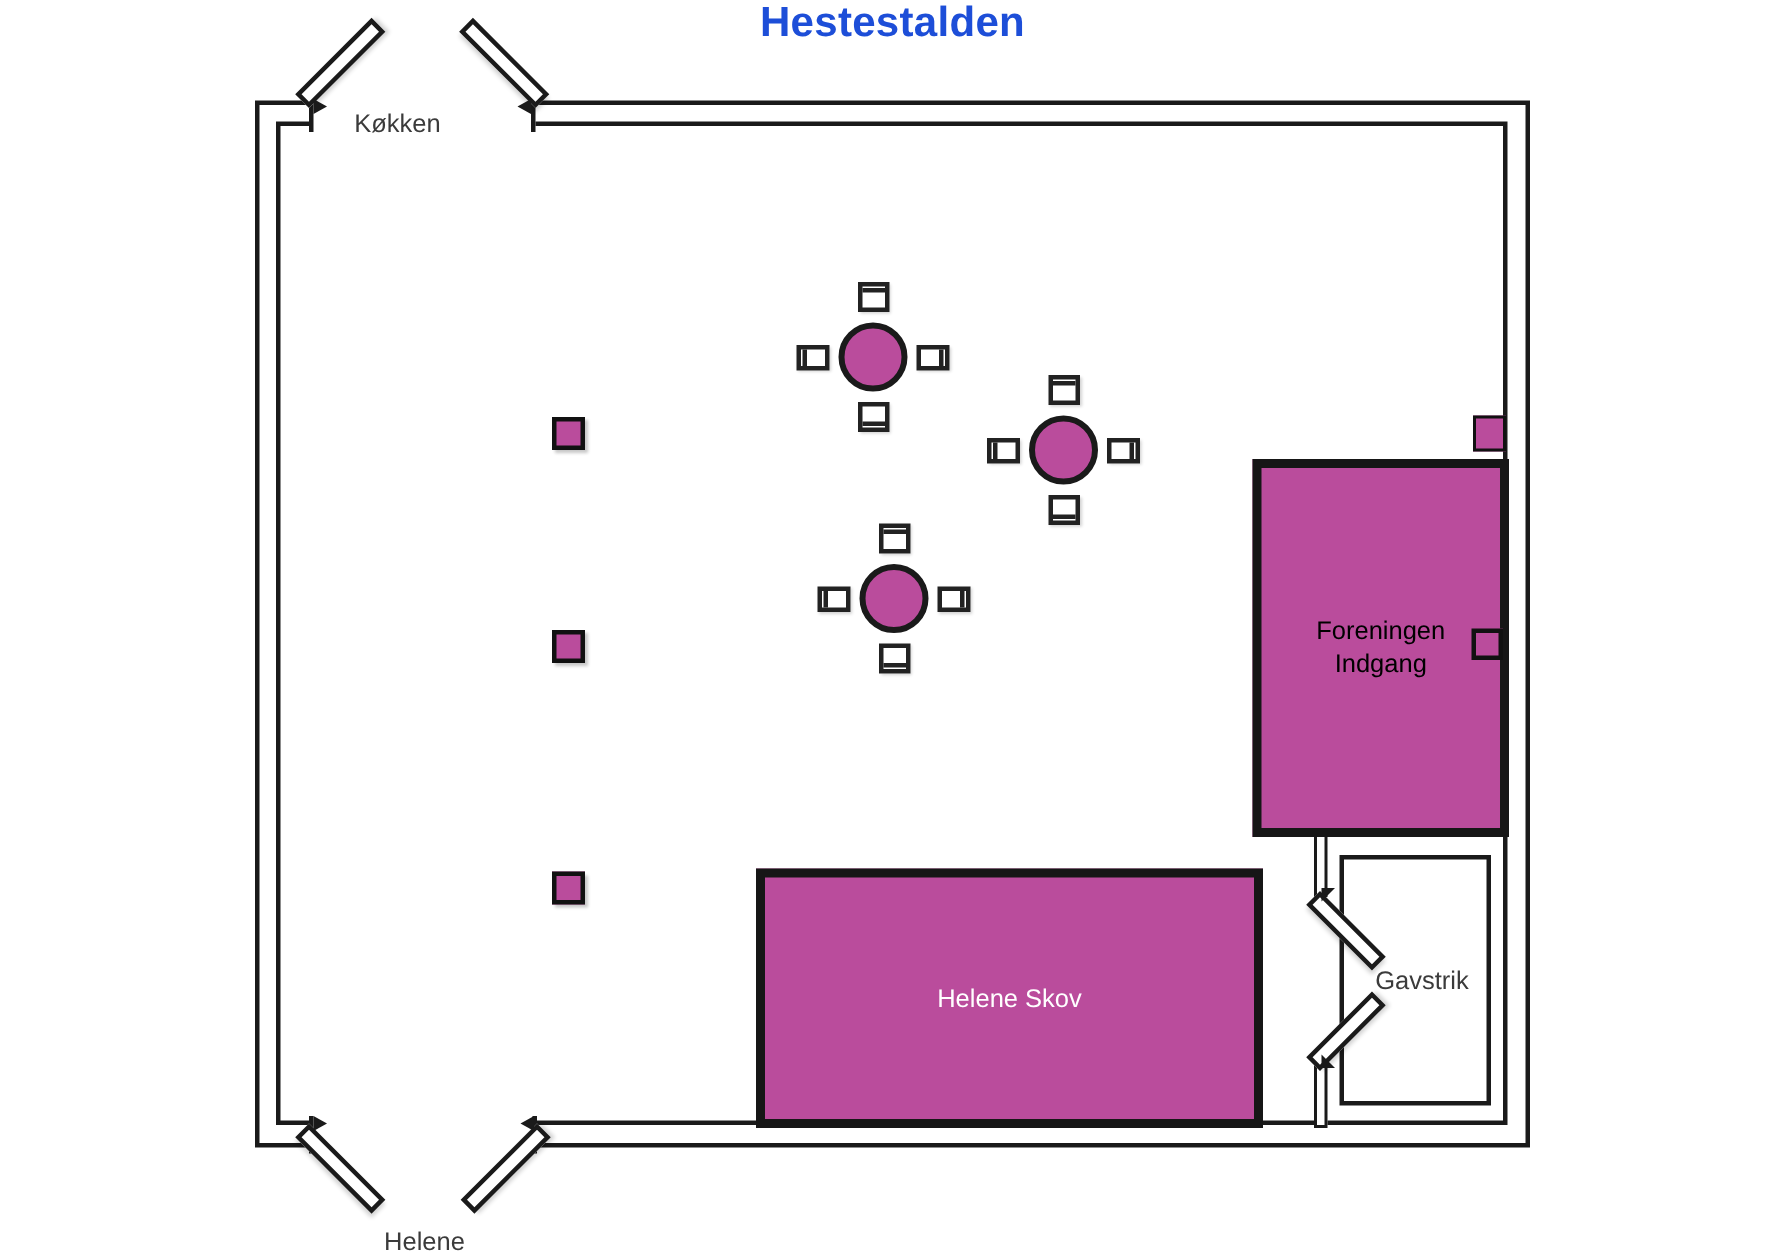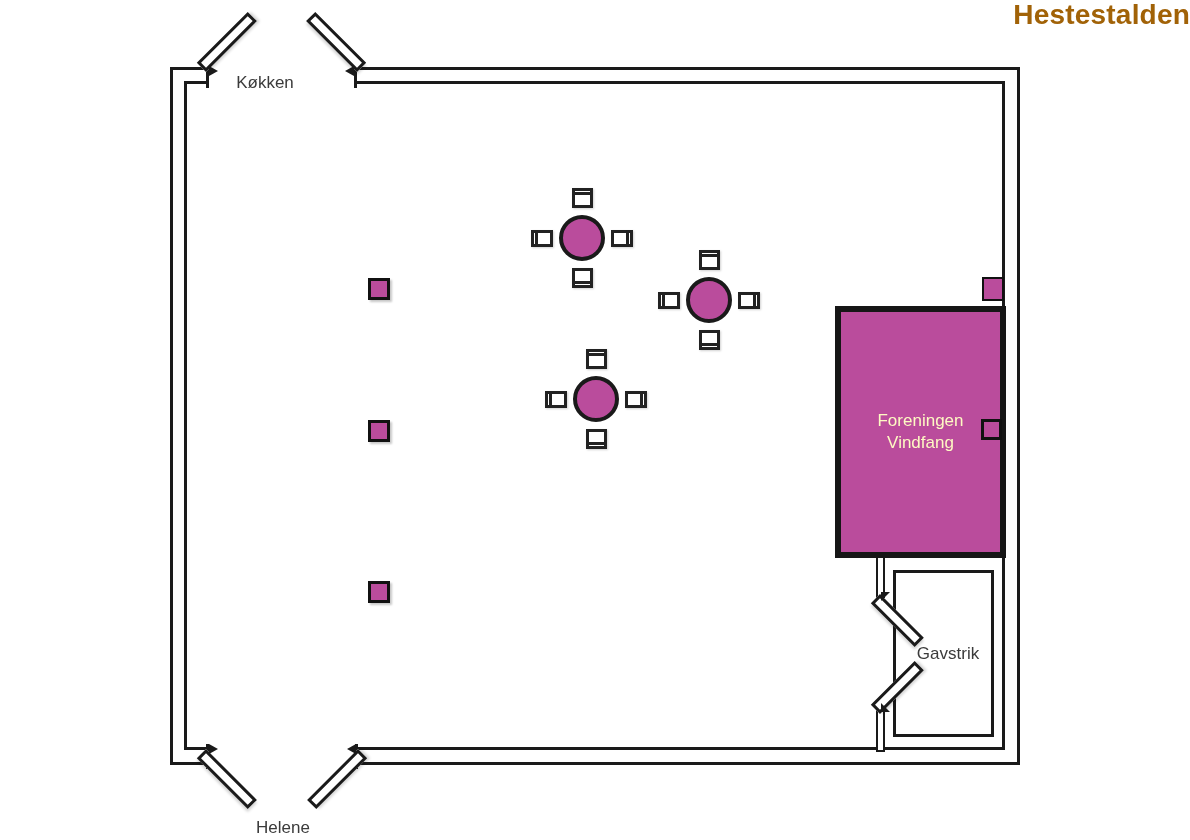--- a/index.html
+++ b/index.html
@@ -3,22 +3,22 @@
 <meta charset="utf-8">
 <style>
   html,body{margin:0;padding:0;background:#fff;}
   .canvas{
     position:relative;width:1190px;height:840px;background:#fff;overflow:hidden;
     font-family:"Liberation Sans","DejaVu Sans",sans-serif;
   }
   .canvas *{box-sizing:border-box;}
 
   .title{
-    position:absolute;left:0;top:0;width:1190px;text-align:right;
-    font-size:28px;font-weight:600;color:#a16207;line-height:1.05;letter-spacing:.2px;
+    position:absolute;left:0;top:0;width:1190px;text-align:center;
+    font-size:28px;font-weight:600;color:#1d4ed8;line-height:1.05;letter-spacing:.2px;
   }
 
   
   .wall-outer{position:absolute;left:170px;top:67px;width:850px;height:698px;
     border:3px solid #1a1a1a;}
   .wall-inner{position:absolute;left:184px;top:81px;width:821px;height:669px;
     border:3px solid #1a1a1a;}
 
   
   .opening{position:absolute;background:#fff;border-left:3px solid #1a1a1a;border-right:3px solid #1a1a1a;z-index:3;}
@@ -91,23 +91,26 @@
   <div class="wall-outer"></div>
   <div class="wall-inner"></div>
 
   <div class="opening opening-kitchen"></div>
   <div class="opening opening-entrance"></div>
 
   <div class="vestibule"></div>
   <div class="stub stub-top"></div>
   <div class="stub stub-bottom"></div>
 
-  <div class="area-box area-foreningen" style="background: rgb(186, 76, 156); color: #fef9c3;">
+  <div class="area-box area-foreningen" style="background: rgb(186, 76, 156); color: #000000;">
     <span>Foreningen</span>
-    <span>Vindfang</span>
+    <span>Indgang</span>
+  </div>
+  <div class="area-box area-helene" style="background: rgb(186, 76, 156); color: rgb(255, 255, 255);">
+    <span>Helene Skov</span>
   </div>
 
   <div class="door door-kitchen-left"></div>
   <div class="door door-kitchen-right"></div>
   <div class="door door-entrance-left"></div>
   <div class="door door-entrance-right"></div>
   <div class="door door-vest-top"></div>
   <div class="door door-vest-bottom"></div>
 
   <div class="tri tri-r tri-k-left"></div>

